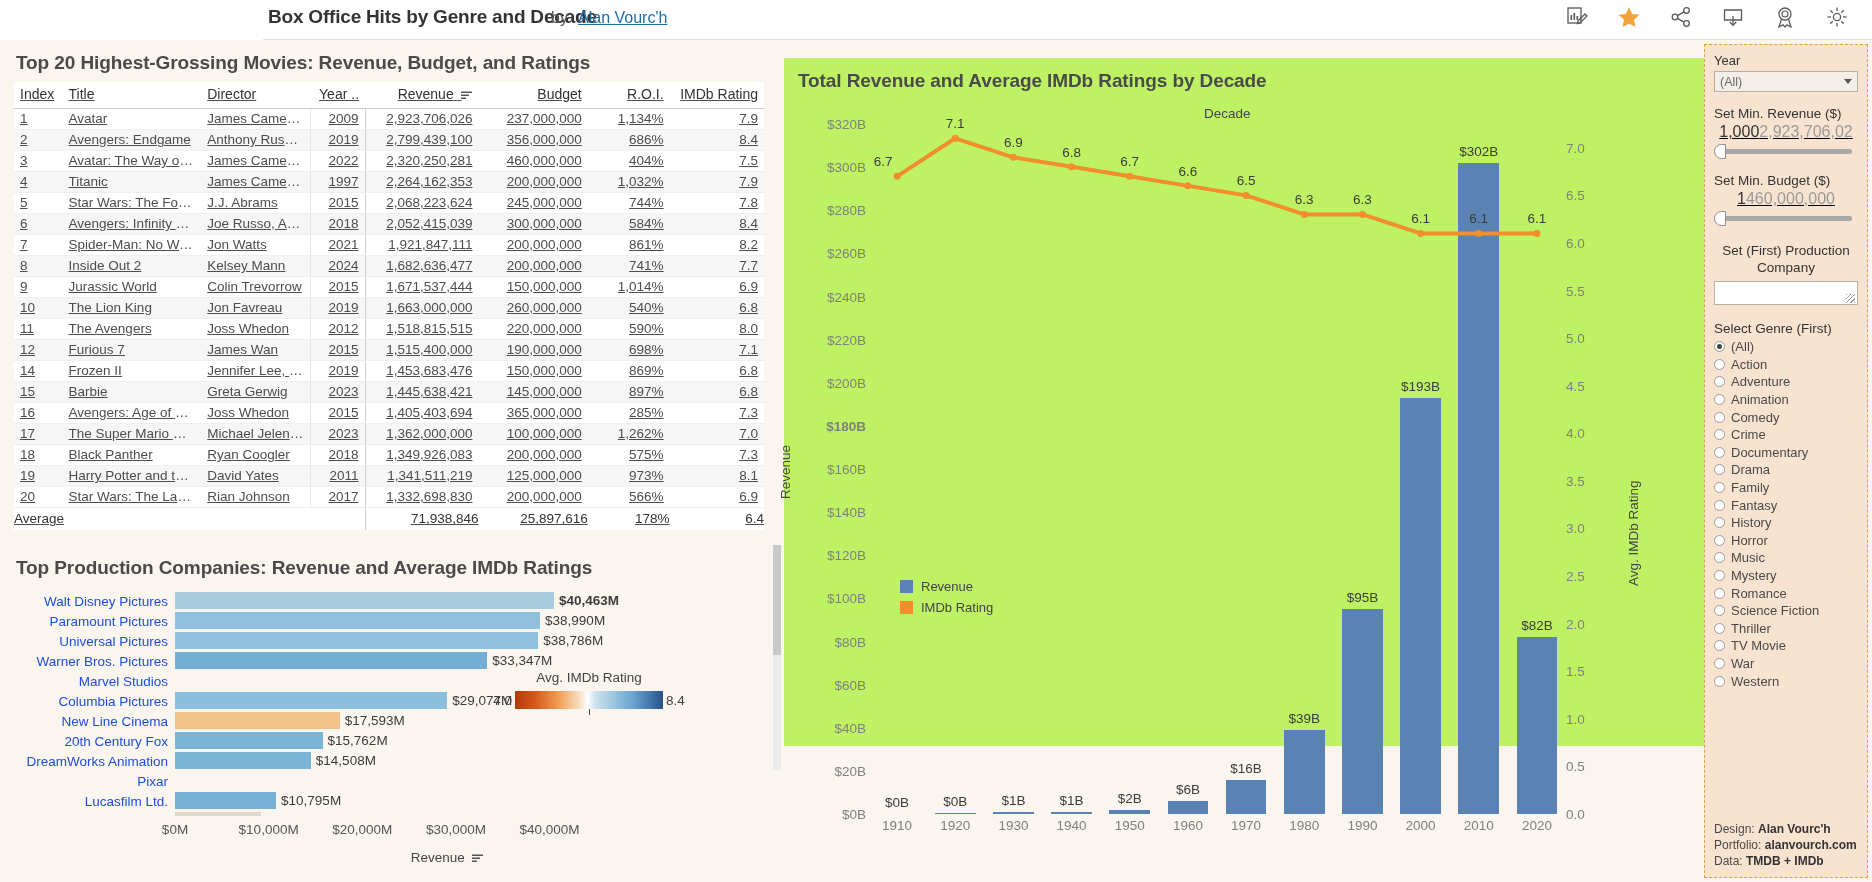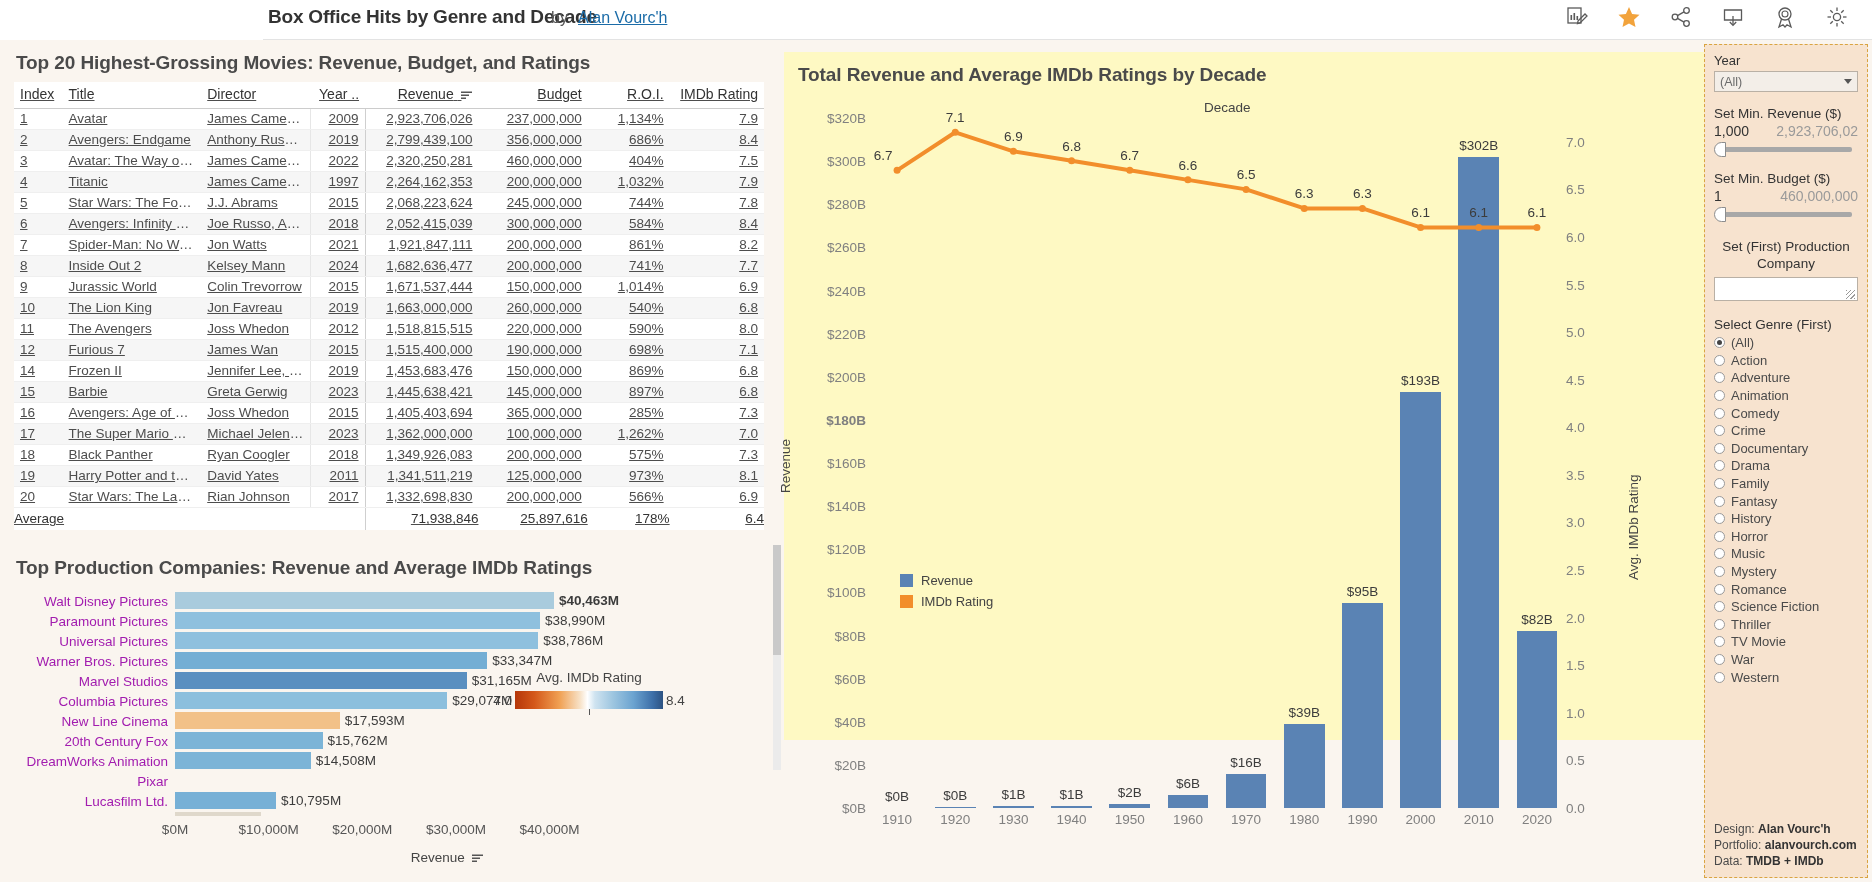--- a/index.html
+++ b/index.html
@@ -102,21 +102,21 @@
 
   
   .panel-bars {
     position: absolute; left: 0px; top: 505px; width: 784px; height: 337px;
     background: #faf5ef;
   }
   .bars-area { position: relative; margin-top: 4px; height: 225px; overflow: hidden; }
   .bar-row { display: flex; align-items: center; height: 20px; margin-bottom: 0px; }
   .bar-label {
     width: 175px; text-align: right; padding-right: 7px;
-    font-size: 13.5px; color: #a21caf; white-space: nowrap;
+    font-size: 13.5px; color: #1d4ed8; white-space: nowrap;
   }
   .bar-track { position: relative; flex: 1; height: 20px; }
   .bar-fill { position: absolute; left: 0; top: 1px; height: 17px; }
   .bar-val {
     position: absolute; top: 1px; font-size: 13.5px; color: #3c3c3c; white-space: nowrap;
     line-height: 17px;
   }
   .bars-scroll {
     position: absolute; right: 3px; top: 0px; width: 8px; height: 225px;
     background: #ebebeb;
@@ -141,22 +141,22 @@
   .lg-bar {
     width: 148px; height: 18px;
     background: linear-gradient(to right, #b5370a 0%, #d4581a 13%, #f0a053 30%, #f7e2c8 44%, #ffffff 49%, #cfe3f0 54%, #9ec6e0 66%, #6ba3d0 80%, #3d6fa8 93%, #2c5282 100%);
     position: relative;
   }
   .lg-bar .lg-mark { position: absolute; left: 50%; bottom: -6px; width: 1px; height: 6px; background: #555; }
   .lg-end { font-size: 13.5px; color: #444444; }
 
   
   .panel-combo {
-    position: absolute; left: 784px; top: 12px; width: 920px; height: 688px;
-    background: #fef9c3;
+    position: absolute; left: 784px; top: 18px; width: 920px; height: 688px;
+    background: #bef264;
   }
   .combo-title {
     font-size: 19px; font-weight: bold; color: #4a4a4a;
     padding: 12px 0 0 14px; letter-spacing: -0.1px;
   }
   .combo-decade-lbl {
     position: absolute; left: 420px; top: 48px; font-size: 13.5px; color: #444444;
   }
   .plot {
     position: absolute; left: 0px; top: 66px; width: 920px; height: 776px;
@@ -207,21 +207,21 @@
   }
   .f-label { font-size: 13px; color: #333333; margin-bottom: 3px; }
   .f-select {
     width: 100%; height: 21px; background: #f3eee8; border: 1px solid #b9b0a5;
     font-size: 12.5px; color: #6b6b6b; display: flex; align-items: center;
     padding: 0 5px; justify-content: space-between; cursor: pointer;
   }
   .f-caret { width: 0; height: 0; border-left: 4px solid transparent; border-right: 4px solid transparent; border-top: 5px solid #555; }
   .f-block { margin-top: 14px; }
   .f-title { font-size: 13.5px; color: #333333; margin-bottom: 2px; }
-  .f-minmax { display: flex; justify-content: space-between; font-size: 14px; }
+  .f-minmax { display: flex; justify-content: center; font-size: 16px; text-decoration: underline; }
   .f-min { color: #333333; }
   .f-max { color: #9a9a9a; }
   .f-slider { position: relative; height: 16px; margin-top: 2px; }
   .f-track { position: absolute; left: 2px; right: 6px; top: 6px; height: 5px; background: #a8a8a8; border-radius: 2px; }
   .f-knob {
     position: absolute; left: 0px; top: 1px; width: 12px; height: 15px;
     background: #ffffff; border: 1px solid #8d8d8d;
     border-radius: 8px 0 0 8px; cursor: pointer;
   }
   .f-ctitle { font-size: 13.5px; color: #333333; text-align: center; margin-top: 16px; line-height: 17px; }
@@ -567,24 +567,20 @@
         </div>
         <div class="bar-row">
           <div class="bar-label">Warner Bros. Pictures</div>
           <div class="bar-track">
             <div class="bar-fill" style="width: 312.249px; background: rgb(116, 174, 212);"></div>
             <div class="bar-val" style="left: 317.249px;">$33,347M</div>
           </div>
         </div>
         <div class="bar-row">
           <div class="bar-label">Marvel Studios</div>
-          <div class="bar-track">
-            <div class="bar-fill" style="width: 291.818px; background: rgb(90, 143, 192);"></div>
-            <div class="bar-val" style="left: 296.818px;">$31,165M</div>
-          </div>
         </div>
         <div class="bar-row">
           <div class="bar-label">Columbia Pictures</div>
           <div class="bar-track">
             <div class="bar-fill" style="width: 272.266px; background: rgb(140, 191, 221);"></div>
             <div class="bar-val" style="left: 277.266px;">$29,077M</div>
           </div>
         </div>
         <div class="bar-row">
           <div class="bar-label">New Line Cinema</div>

